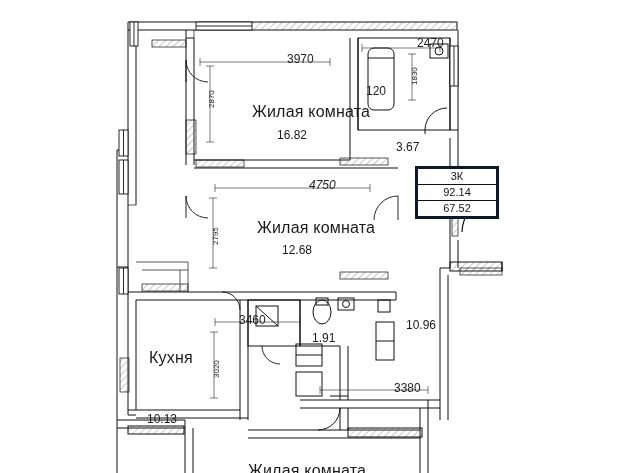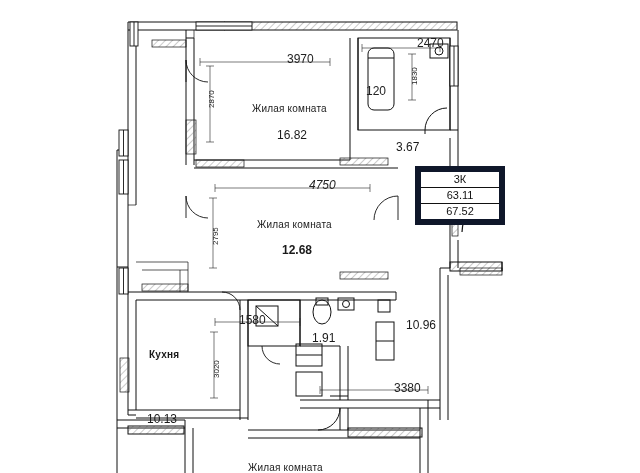--- a/index.html
+++ b/index.html
@@ -22,21 +22,21 @@
     width: 640px;
     height: 473px;
   }
   .lbl {
     position: absolute;
     font-family: "Liberation Sans", sans-serif;
     color: #1a1a1a;
     white-space: nowrap;
   }
   .room-name {
-    font-size: 10px;
+    font-size: 16px;
     letter-spacing: 0.2px;
   }
   .room-area {
     font-size: 12px;
   }
   .dim {
     font-size: 12px;
     color: #222;
     padding-left: 32px;
   }
@@ -44,21 +44,21 @@
     font-size: 8px;
     color: #222;
     transform-origin: 0 0;
     transform: rotate(-90deg);
   }
   .legend {
     position: absolute;
     left: 415px;
     top: 166px;
     width: 78px;
-    border: 6px solid #0f172a;
+    border: 3px solid #0f172a;
     background: #fff;
     text-align: center;
     font-size: 11px;
     line-height: 15px;
     color: #111;
   }
   .legend div {
     border-bottom: 1px solid #111;
     height: 15px;
   }
@@ -283,43 +283,43 @@
       <line x1="320" y1="390" x2="428" y2="390"></line>
       <line x1="320" y1="386" x2="320" y2="394"></line>
       <line x1="428" y1="386" x2="428" y2="394"></line>
     </g>
   </svg>
 
   <div class="lbl room-name" style="left:252px; top:103px;">Жилая комната</div>
   <div class="lbl room-area" style="left:277px; top:128px;">16.82</div>
 
   <div class="lbl room-name" style="left:257px; top:219px;">Жилая комната</div>
-  <div class="lbl room-area" style="left:282px; top:243px;font-weight:bold;">12.68</div>
-
-  <div class="lbl room-name" style="left:149px; top:349px;font-weight:bold;">Кухня</div>
+  <div class="lbl room-area" style="left:282px; top:243px;">12.68</div>
+
+  <div class="lbl room-name" style="left:149px; top:349px;">Кухня</div>
   <div class="lbl room-area" style="left:147px; top:372px;margin-top:40px;">10.13</div>
 
   <div class="lbl room-name" style="left:248px; top:462px;">Жилая комната</div>
 
   <div class="lbl room-area" style="left:396px; top:96px;margin-top:44px;">3.67</div>
   <div class="lbl room-area" style="left:312px; top:323px;margin-top:8px;">1.91</div>
   <div class="lbl room-area" style="left:406px; top:318px;">10.96</div>
 
   <div class="lbl dim" style="left:255px; top:52px;">3970</div>
   <div class="lbl dim" style="left:385px; top:36px;">2470</div>
   <div class="lbl dim" style="left:334px; top:84px;">120</div>
   <div class="lbl dim-v" style="left:207px; top:108px;">2870</div>
   <div class="lbl dim-v" style="left:410px; top:85px;">1830</div>
 
   <div class="lbl dim" style="left:277px; top:178px;font-style:italic;">4750</div>
   <div class="lbl dim-v" style="left:211px; top:245px;">2795</div>
 
-  <div class="lbl dim" style="left:207px; top:313px;">1580</div>
+  <div class="lbl dim" style="left:207px; top:313px;">3460</div>
   <div class="lbl dim-v" style="left:212px; top:378px;">3020</div>
   <div class="lbl dim" style="left:362px; top:381px;text-align:right;">3380</div>
 
   <div class="legend">
     <div class="title">3К</div>
-    <div>63.11</div>
+    <div>92.14</div>
     <div>67.52</div>
   </div>
 
 </div>
 
 </body></html>

